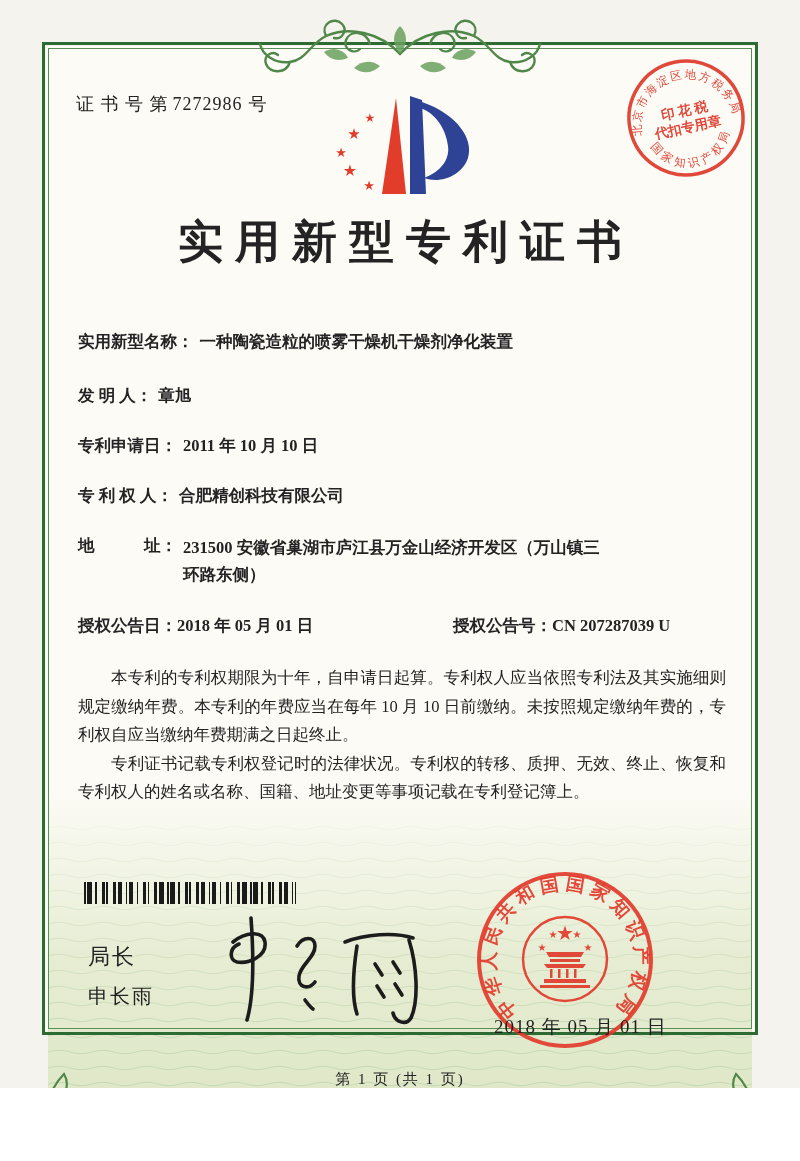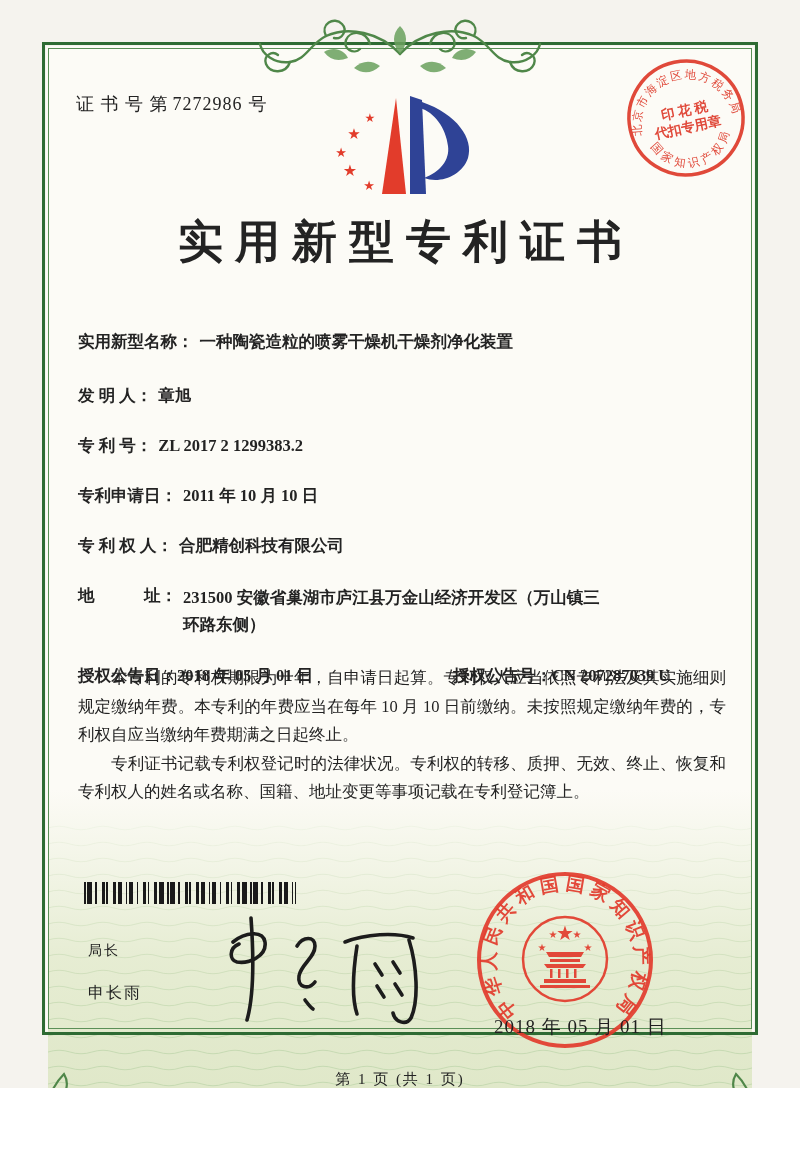--- a/index.html
+++ b/index.html
@@ -20,22 +20,22 @@
   .frow{position:relative;line-height:24px;margin-bottom:26px;}
   .frow.name{margin-bottom:30px;}
   .frow .val{margin-left:6px;}
   .frow .val.addr{display:inline-block;vertical-align:top;width:420px;line-height:27px;}
   .grant-row{position:relative;line-height:24px;margin-top:14px;}
   .grant-no{position:absolute;left:375px;top:0;}
   .paras{position:absolute;left:78px;top:664px;width:648px;font-size:16.5px;line-height:28.5px;}
   .paras p{margin:0;text-indent:2em;text-align:justify;}
   #barcode{position:absolute;left:84px;top:882px;width:212px;height:22px;display:flex;overflow:hidden;}
   #barcode .b{height:22px;flex:0 0 auto;}
-  .officer-title{position:absolute;left:88px;top:942px;font-size:14px;letter-spacing:2px;}
-  .officer-name{position:absolute;left:88px;top:983px;font-size:16px;letter-spacing:2px;text-align:right;}
+  .officer-title{position:absolute;left:88px;top:942px;font-size:22px;letter-spacing:2px;}
+  .officer-name{position:absolute;left:88px;top:983px;font-size:20px;letter-spacing:2px;text-align:right;}
   #signature{position:absolute;left:205px;top:912px;}
   #big-seal{position:absolute;left:458px;top:856px;}
   .seal-date{position:absolute;left:494px;top:1014px;font-size:19px;letter-spacing:1px;color:#1f1f1f;z-index:5;}
   .footer{position:absolute;left:0;top:1070px;width:100%;text-align:center;font-size:15px;letter-spacing:2px;}
   #tax-stamp{position:absolute;left:606px;top:38px;transform:rotate(-12deg);}
   #cnipa-logo{position:absolute;left:322px;top:94px;}
   #ornament-top{position:absolute;left:50%;top:14px;transform:translateX(-50%);}
   .corner{position:absolute;}
   svg text{font-family:"Liberation Serif","DejaVu Serif",serif;}
 </style>
@@ -147,23 +147,20 @@
       <textPath href="#taxBottom" startOffset="50%" text-anchor="middle">国家知识产权局</textPath>
     </text>
   </svg>
 
   <div class="fields">
     <div class="frow name">
       <span class="lbl">实用新型名称：</span><span class="val">一种陶瓷造粒的喷雾干燥机干燥剂净化装置</span>
     </div>
     <div class="frow">
       <span class="lbl">发 明 人：</span><span class="val">章旭</span>
-    </div>
-    <div class="frow">
-      <span class="lbl">专 利 号：</span><span class="val">ZL 2017 2 1299383.2</span>
     </div>
     <div class="frow">
       <span class="lbl">专利申请日：</span><span class="val">2011 年 10 月 10 日</span>
     </div>
     <div class="frow">
       <span class="lbl">专 利 权 人：</span><span class="val">合肥精创科技有限公司</span>
     </div>
     <div class="frow">
       <span class="lbl">地　　　址：</span><span class="val addr">231500 安徽省巢湖市庐江县万金山经济开发区（万山镇三环路东侧）</span>
     </div>

